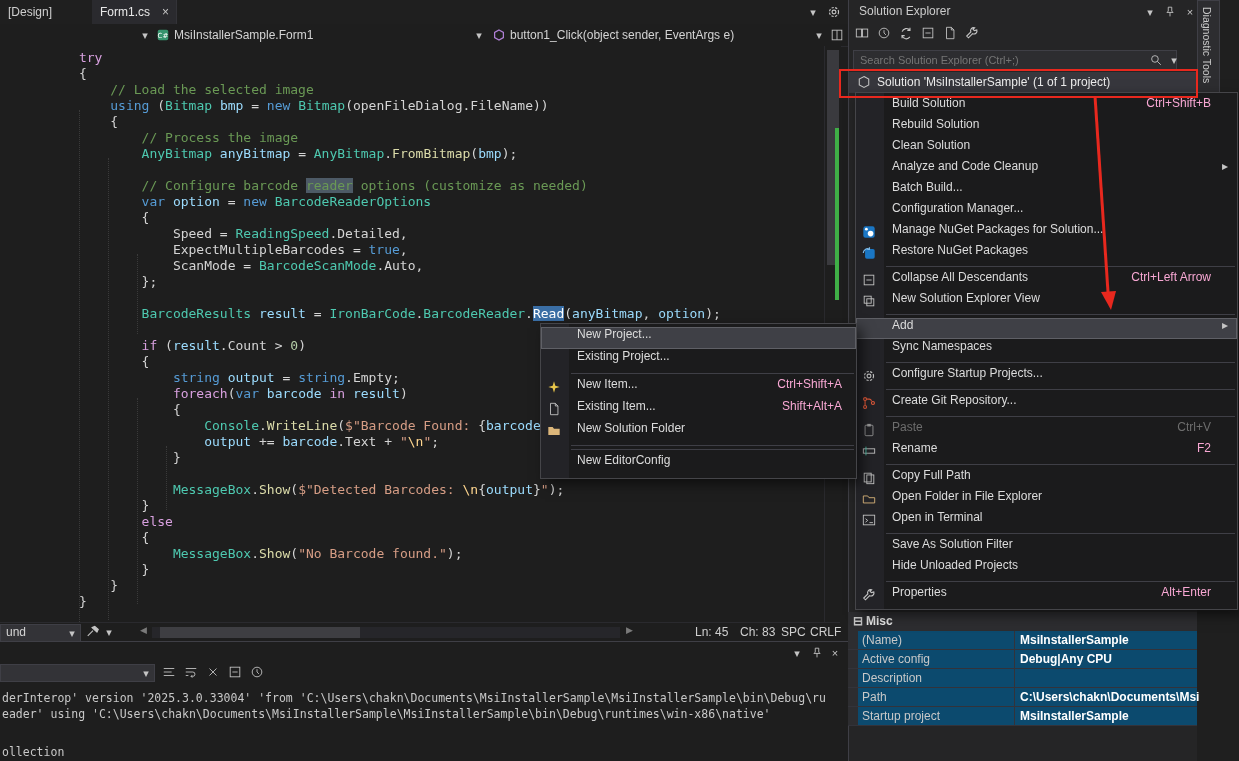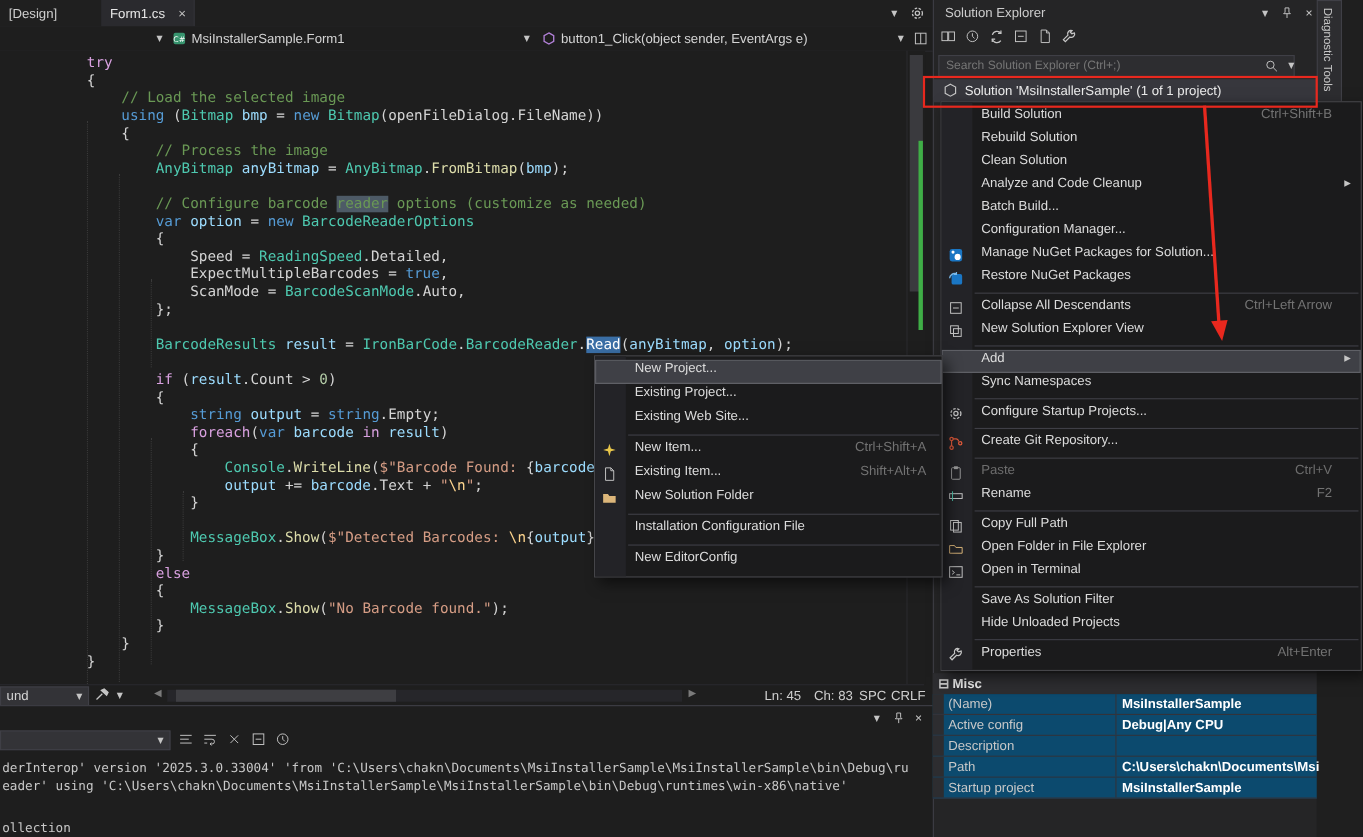--- a/index.html
+++ b/index.html
@@ -80,21 +80,21 @@
   .diag-tab{position:absolute;left:0;top:0;width:21px;height:100px;background:#2d2d30;border:1px solid #3f3f46;}
   .diag-label{position:absolute;left:3px;top:6px;writing-mode:vertical-rl;font-size:10.5px;color:#c8c8c8;white-space:nowrap;}
 
   
   .menu{position:absolute;background:#1b1b1c;border:1px solid #454549;box-shadow:5px 5px 12px rgba(0,0,0,.55);padding:3px 0;}
   .menu .gutter{position:absolute;left:0;top:0;bottom:0;width:28px;background:#232327;}
   .menu-item{position:relative;height:21px;display:flex;align-items:flex-start;padding:0 26px 0 36px;color:#dcdcdc;white-space:nowrap;}
   .sub .menu-item{height:22px;padding-right:14px;}
   .menu-item .icon{position:absolute;left:6px;top:3px;}
   .mi-label{flex:1 1 auto;}
-  .mi-shortcut{margin-left:24px;color:#737373;}
+  .mi-shortcut{margin-left:24px;color:#f9a8d4;}
   .mi-arrow{position:absolute;right:9px;color:#c5c5c5;}
   .menu-item.highlight{background:#3f4046;box-shadow:inset 0 0 0 1px #5f6066;}
   .menu-item.disabled{color:#6d6d6d;padding-left:36px;}
   .menu-item.disabled .mi-shortcut{color:#6d6d6d;}
   .menu-sep{height:1px;background:#3f3f46;margin:2px 2px 3px 30px;}
   #ctx-menu{left:855px;top:92px;width:381px;z-index:30;}
   #add-menu{left:540px;top:323px;width:315px;z-index:31;}
 
   
   #ann-rect{position:absolute;left:839px;top:69px;width:355px;height:25px;border:2px solid #e8281e;z-index:40;}
@@ -457,23 +457,20 @@
     </div>
 
   <div id="add-menu" class="menu sub">
     <div class="gutter"></div>
   <div class="menu-item highlight">
         <span class="mi-label">New Project...</span>
       </div>
       <div class="menu-item">
         <span class="mi-label">Existing Project...</span>
       </div>
-      <div class="menu-item">
-        <span class="mi-label">Existing Web Site...</span>
-      </div>
       <div class="menu-sep"></div>
       <div class="menu-item">
         <span class="icon">
           <svg viewBox="0 0 16 16">
             <path d="M8 1.5l1.5 5 5 1.5-5 1.5L8 14.5l-1.5-5-5-1.5 5-1.5z" fill="#e8c64a"></path>
           </svg>
         </span>
         <span class="mi-label">New Item...</span>
         <span class="mi-shortcut">Ctrl+Shift+A</span>
       </div>
@@ -489,23 +486,20 @@
       </div>
       <div class="menu-item">
         <span class="icon">
           <svg viewBox="0 0 16 16">
             <path d="M1.5 3.5h5l1.5 2h6.5v7h-13z" fill="#dcb67a"></path>
           </svg>
         </span>
         <span class="mi-label">New Solution Folder</span>
       </div>
       <div class="menu-sep"></div>
-      <div class="menu-item">
-        <span class="mi-label">Installation Configuration File</span>
-      </div>
       <div class="menu-sep"></div>
       <div class="menu-item">
         <span class="mi-label">New EditorConfig</span>
       </div>
     </div>
 
   <div id="ann-rect"></div>
   <svg id="ann-arrow" viewBox="0 0 70 235">
     <line x1="20" y1="6" x2="33" y2="202" stroke="#e8281e" stroke-width="3"></line>
     <polygon points="36,220 26,202 41,201" fill="#e8281e"></polygon>

